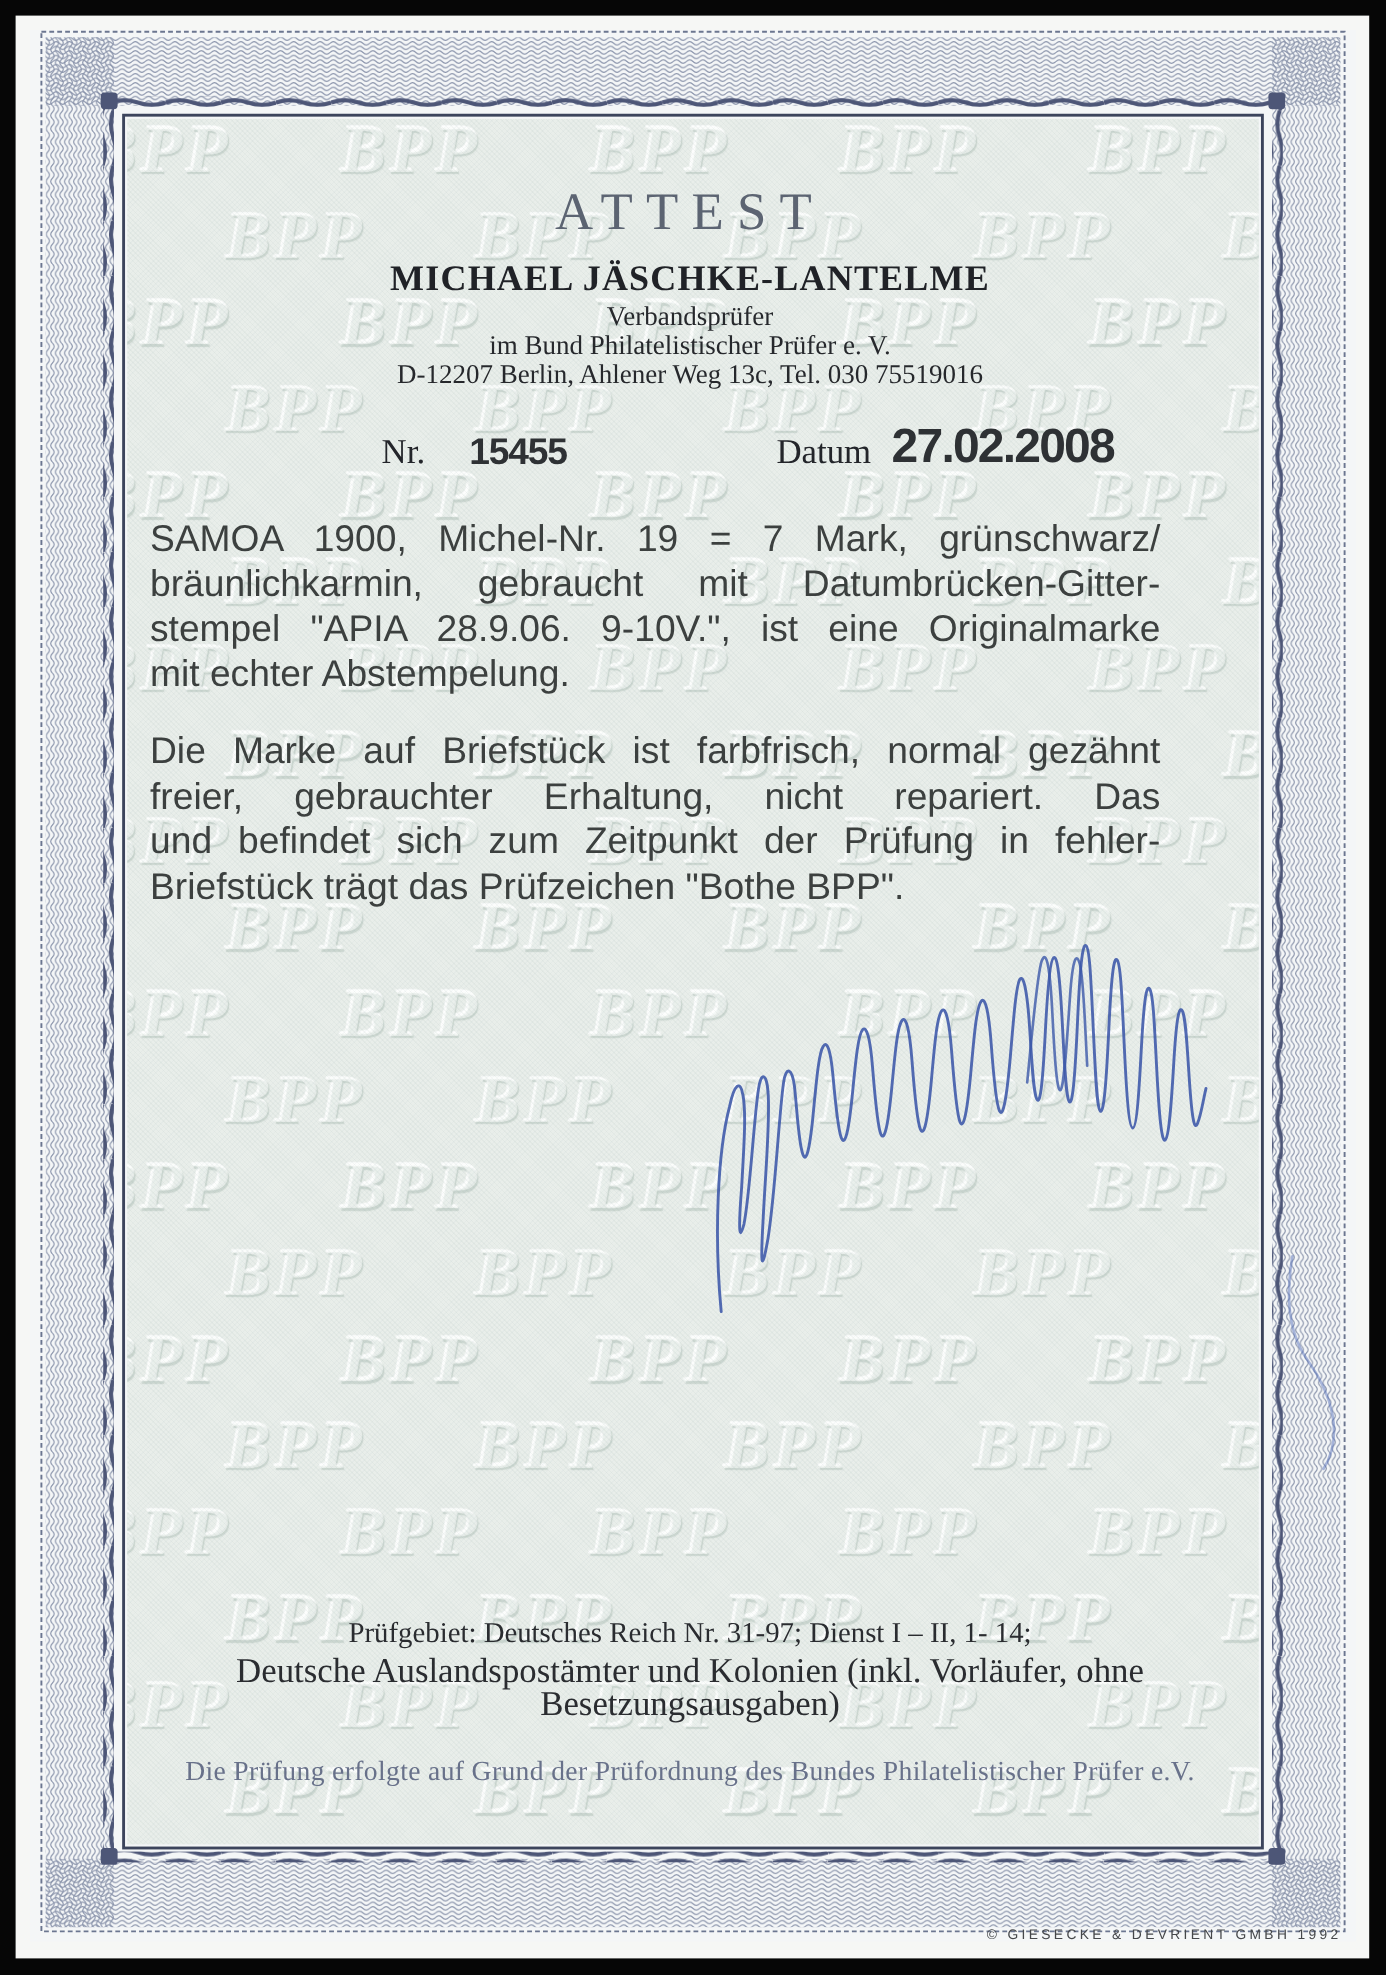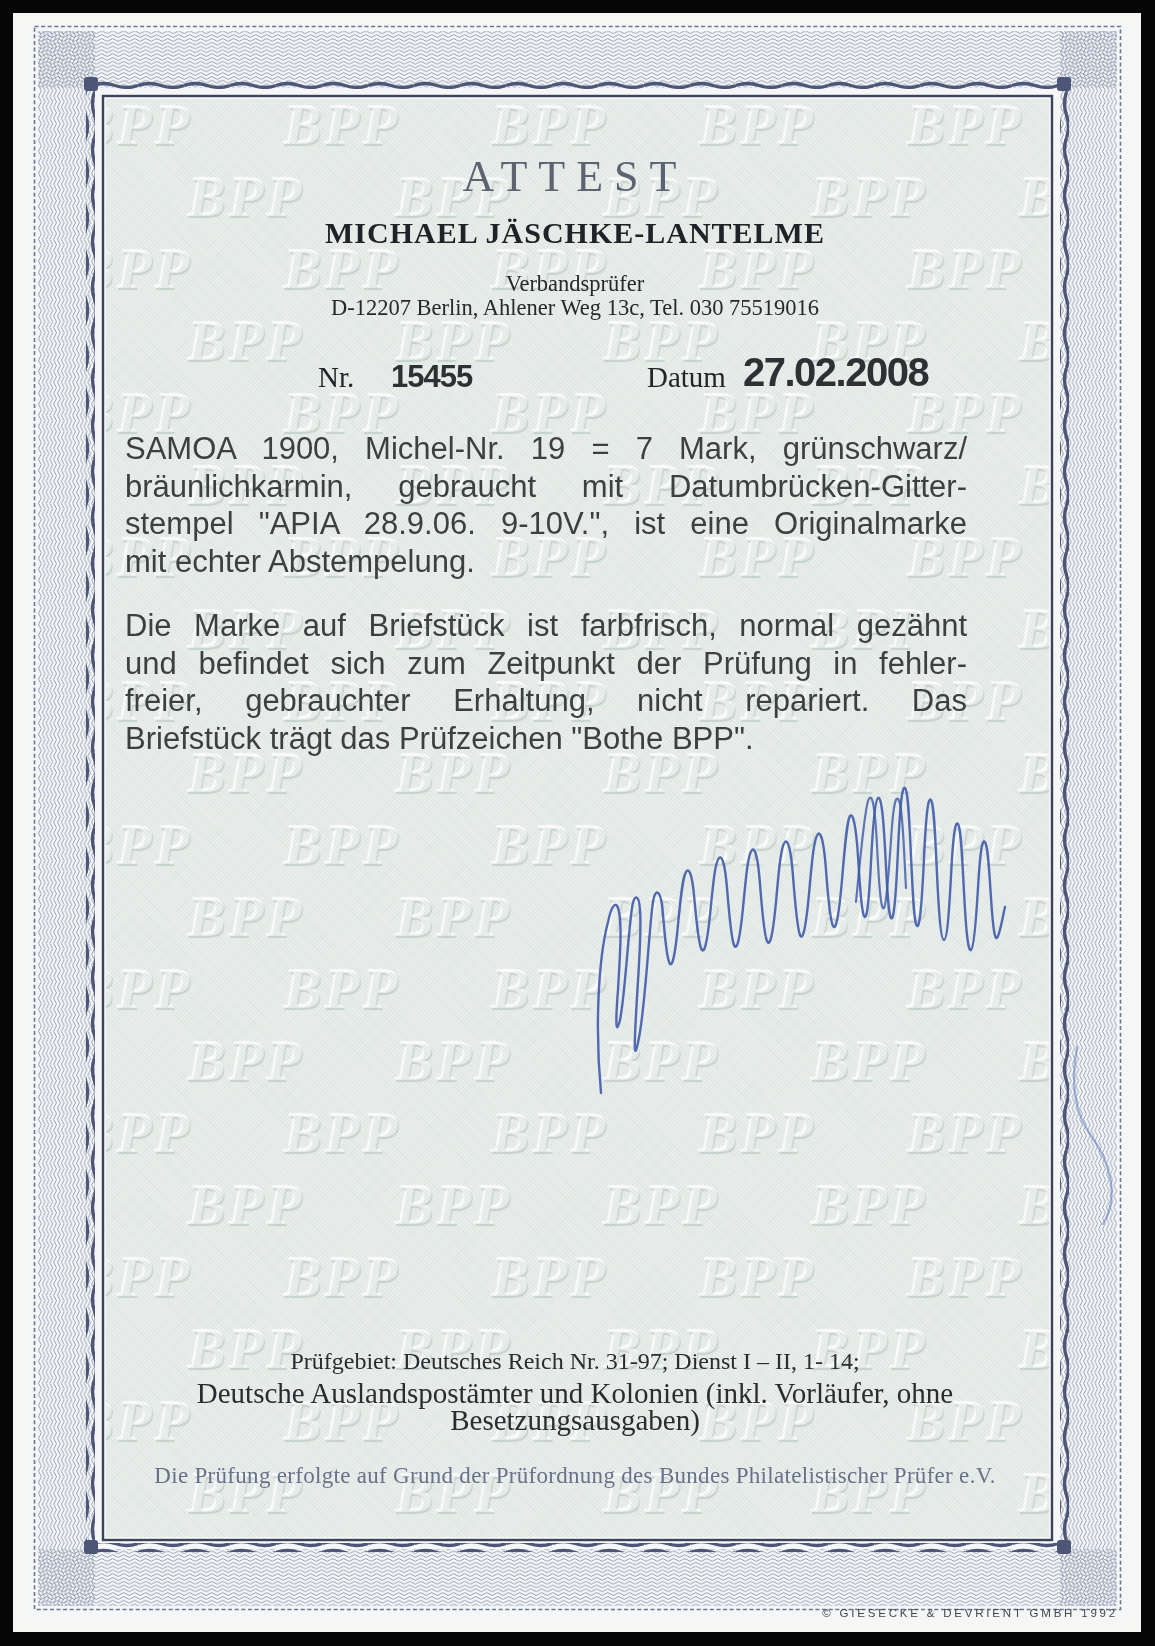--- a/index.html
+++ b/index.html
@@ -17,21 +17,21 @@
   .wm-row{white-space:nowrap;height:72px;line-height:72px;
         font-family:"Liberation Serif",serif;font-style:italic;font-weight:700;
         font-size:57px;letter-spacing:3px;word-spacing:76px;
         color:rgba(252,254,252,0.55);
         text-shadow:1px 2px 1px rgba(160,178,170,0.42), -1px -1px 1px rgba(255,255,255,0.95);}
   .txt{position:absolute;z-index:4;}
   .header{left:100px;top:152px;width:950px;text-align:center;}
   .title{font-size:44px;line-height:50px;letter-spacing:11px;color:#5c6472;}
   .examiner{margin-top:13px;font-size:30px;line-height:36px;font-weight:700;letter-spacing:1px;color:#202227;}
   .sub{font-size:22.5px;line-height:24px;color:#26282c;}
-  .sub.first{margin-top:21px;}
+  .sub.first{margin-top:1px;}
   .refrow{left:0;top:350px;width:1155px;height:42px;}
   .refrow span{position:absolute;bottom:0;line-height:1;}
   .ref-label{font-size:29px;color:#23252a;}
   .ref-num{font-family:"Liberation Sans",sans-serif;font-weight:700;font-size:31px;letter-spacing:-1px;color:#2e3134;margin-left:29px;}
   .ref-date{font-family:"Liberation Sans",sans-serif;font-weight:700;font-size:40px;letter-spacing:-1.5px;color:#2e3134;}
   .body-block{left:125px;top:430px;width:842px;font-family:"Liberation Sans",sans-serif;
         font-size:31px;line-height:37.5px;color:#3c403f;}
   .para{margin:0 0 27px 0;}
   .jline{text-align:justify;text-align-last:justify;}
   .lline{text-align:left;}
@@ -105,41 +105,42 @@
         <div class="wm-row">BPP BPP BPP BPP BPP BPP BPP</div>
         <div class="wm-row" style="margin-left: -96px;">BPP BPP BPP BPP BPP BPP BPP</div>
         <div class="wm-row">BPP BPP BPP BPP BPP BPP BPP</div>
       </div>
   </div>
 
   <div class="txt header">
     <div class="title">ATTEST</div>
     <div class="examiner">MICHAEL JÄSCHKE-LANTELME</div>
     <div class="sub first">Verbandsprüfer</div>
+    <div class="sub">im Bund Philatelistischer Prüfer e. V.</div>
     <div class="sub">D-12207 Berlin, Ahlener Weg 13c, Tel.  030 75519016</div>
   </div>
 
   <div class="txt refrow">
     <span class="ref-label" style="left:318px">Nr.</span>
     <span class="ref-num" style="left:362px">15455</span>
     <span class="ref-label" style="left:647px">Datum</span>
     <span class="ref-date" style="left:743px">27.02.2008</span>
   </div>
 
   <div class="txt body-block">
     <div class="para">
       <div class="jline">SAMOA 1900, Michel-Nr. 19 = 7 Mark, grünschwarz/</div>
       <div class="jline">bräunlichkarmin, gebraucht mit Datumbrücken-Gitter-</div>
       <div class="jline">stempel "APIA  28.9.06.  9-10V.", ist eine Originalmarke</div>
       <div class="lline">mit echter Abstempelung.</div>
     </div>
     <div class="para">
       <div class="jline">Die Marke auf Briefstück ist farbfrisch, normal gezähnt</div>
+      <div class="jline">freier, gebrauchter Erhaltung, nicht repariert. Das</div>
       <div class="jline">und befindet sich zum Zeitpunkt der Prüfung in fehler-</div>
-      <div class="jline">freier, gebrauchter Erhaltung, nicht repariert. Das</div>
       <div class="lline">Briefstück trägt das Prüfzeichen "Bothe BPP".</div>
     </div>
   </div>
 
   <svg class="sig-svg" width="1155" height="1646" viewBox="0 0 1155 1646">
     <path fill="none" stroke="#3b57a9" stroke-width="2.4" stroke-linecap="round" stroke-linejoin="round" opacity="0.88" d="
 M 601 1093
 C 595 1030 598 960 608 922
 C 612 903 617 900 619 912
 C 622 926 620 955 618 990

